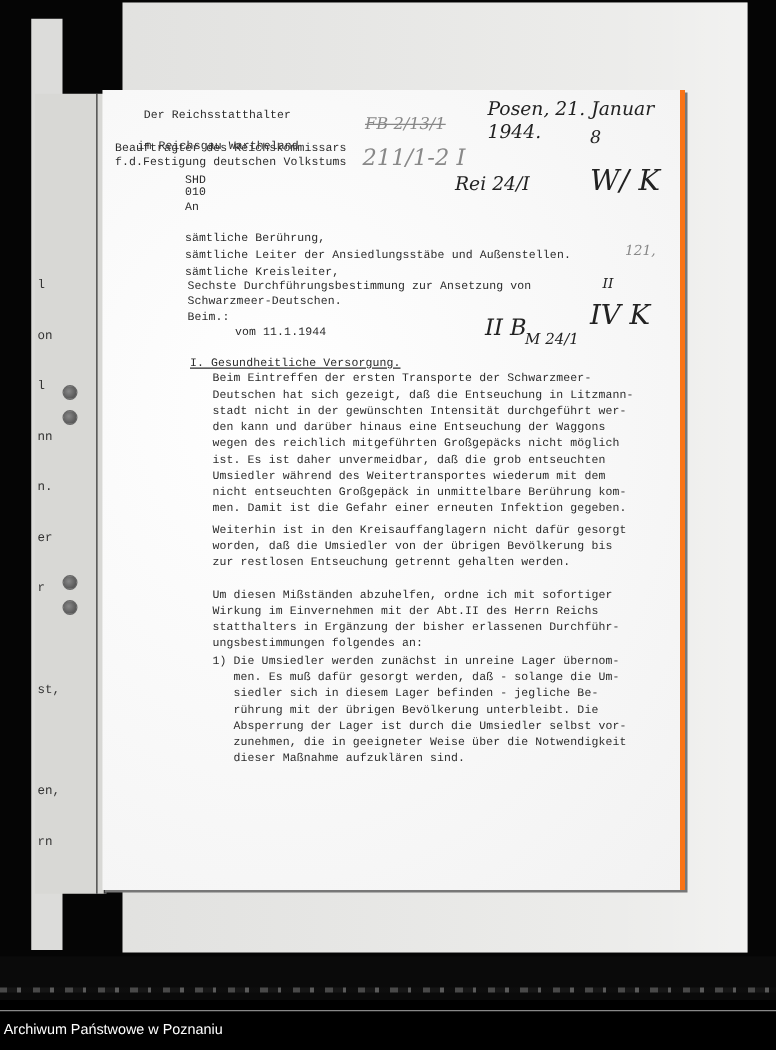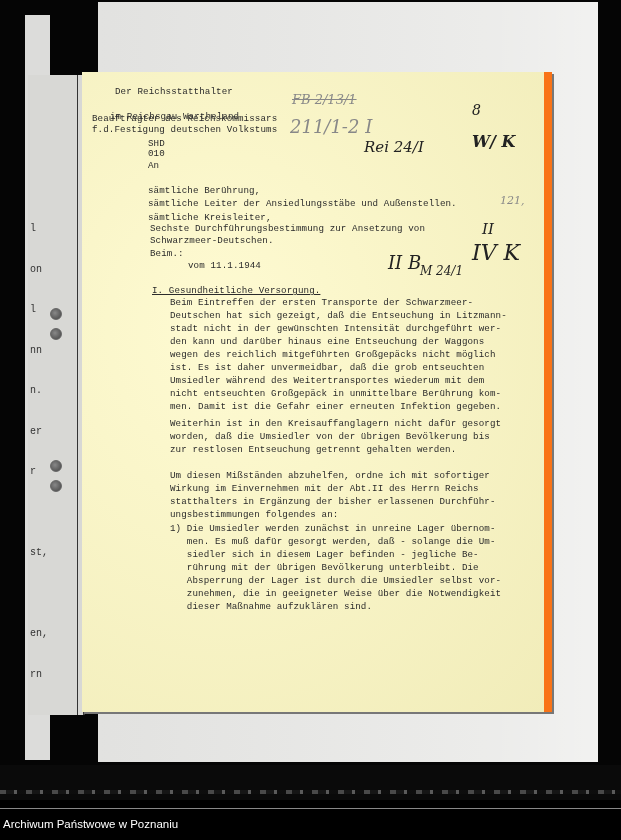--- a/index.html
+++ b/index.html
@@ -21,22 +21,22 @@
   }
   .left-page {
     position: absolute; left: 28px; top: 75px; width: 55px; height: 640px; background: #d8d8d5;
     border-right: 2px solid #3a3a3a;
   }
   .left-frag { position: absolute; left: 30px; top: 195px; font-size: 10px; line-height: 13.5px; color: #333; white-space: pre; }
   .hole { position: absolute; width: 10px; height: 10px; border-radius: 50%; border: 1px solid #666; background: radial-gradient(circle at 40% 40%, #888, #444); }
   .hole.light { background: radial-gradient(circle at 40% 40%, #eee, #aaa); }
   .main-page {
     position: absolute; left: 82px; top: 72px; width: 462px; height: 640px;
-    background: #fef9c3;
-    border-right: 8px solid #f97316;
+    background: #ffffff;
+    border-right: 4px solid #f97316;
     box-shadow: 2px 2px 0 #777;
   }
   .main-page::before {
     content: ""; position: absolute; inset: 0;
     background: radial-gradient(ellipse at 30% 40%, rgba(255,255,255,0.25), rgba(0,0,0,0.05));
   }
   .doc-text { position: absolute; color: #2b2b2b; font-size: 9.2px; line-height: 11.5px; white-space: pre; letter-spacing: 0.1px; }
   .hand { position: absolute; font-family: "DejaVu Serif", serif; font-style: italic; color: #222; }
   .hand.faint { color: #888; }
   .strike { text-decoration: line-through; }
@@ -84,26 +84,27 @@
   <div class="main-page">
 
     <div class="doc-text" style="left:33px;top:14px;">Der Reichsstatthalter</div>
     <div class="doc-text" style="left:28px;top:39px;">im Reichsgau Wartheland</div>
     <div class="doc-text" style="left:10px;top:52px;">f.d.Festigung deutschen Volkstums</div>
     <div class="doc-text" style="left:10px;top:41px;">Beauftragter des Reichskommissars</div>
     <div class="doc-text" style="left:66px;top:66px;">SHD</div>
     <div class="doc-text" style="left:66px;top:76px;">010</div>
 
     <div class="hand faint strike" style="left:210px;top:20px;font-size:13px;">FB 2/13/1</div>
+    <div class="hand" style="left:308px;top:6px;font-size:15px;">Posen, 21. Januar 1944.</div>
     <div class="hand" style="left:390px;top:30px;font-size:14px;">8</div>
     <div class="hand faint" style="left:208px;top:44px;font-size:18px;">211/1-2 I</div>
     <div class="hand" style="left:282px;top:66px;font-size:15px;">Rei 24/I</div>
-    <div class="hand" style="left:390px;top:60px;font-size:16px;font-weight:bold;">W/ K</div>
+    <div class="hand" style="left:390px;top:60px;font-size:23px;">W/ K</div>
     <div class="hand faint" style="left:418px;top:122px;font-size:11px;">121,</div>
-    <div class="hand" style="left:400px;top:148px;font-size:15px;">II</div>
+    <div class="hand" style="left:400px;top:148px;font-size:11px;">II</div>
     <div class="hand" style="left:390px;top:168px;font-size:22px;">IV K</div>
     <div class="hand" style="left:306px;top:180px;font-size:18px;">II B</div>
     <div class="hand" style="left:338px;top:192px;font-size:12px;">M 24/1</div>
 
     <div class="doc-text" style="left:66px;top:88px;">An</div>
     <div class="doc-text" style="left:66px;top:100px;margin-top:40px;">sämtliche Kreisleiter,</div>
     <div class="doc-text" style="left:66px;top:113px;">sämtliche Berührung,</div>
     <div class="doc-text" style="left:66px;top:126px;text-align:right;">sämtliche Leiter der Ansiedlungsstäbe und Außenstellen.</div>
 
     <div class="doc-text" style="left:68px;top:151px;">Sechste Durchführungsbestimmung zur Ansetzung von</div>

